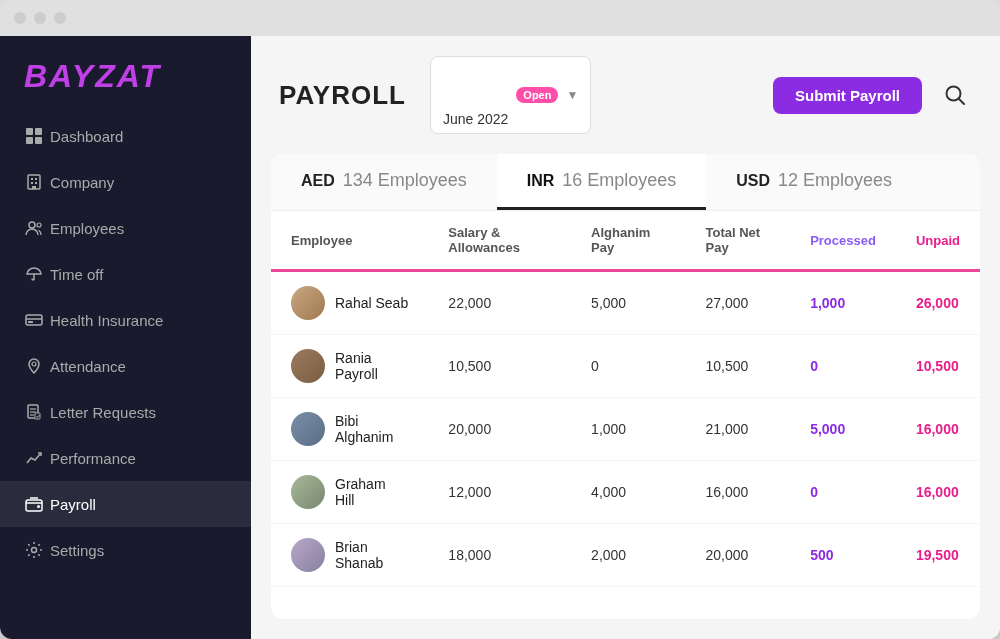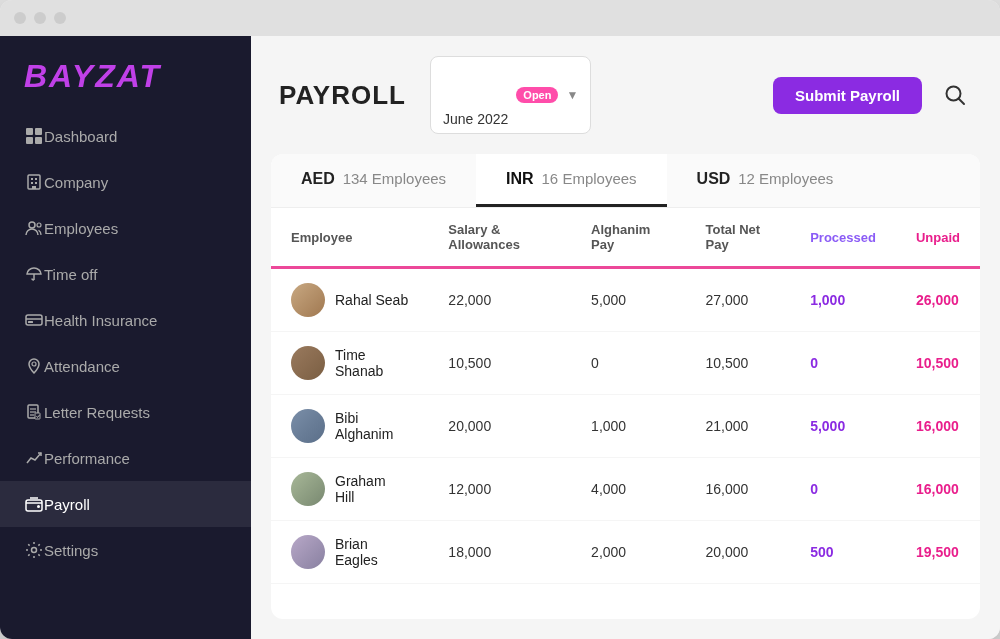--- a/index.html
+++ b/index.html
@@ -67,21 +67,21 @@
 
     .nav-items {
       display: flex;
       flex-direction: column;
       flex: 1;
     }
 
     .nav-item {
       display: flex;
       align-items: center;
-      gap: 0;
+      gap: 6px;
       padding: 13px 24px;
       color: #aaa;
       font-size: 15px;
       font-weight: 500;
       cursor: pointer;
       transition: background 0.15s;
       border-radius: 0;
     }
     .nav-item.active {
       color: #fff;
@@ -201,21 +201,21 @@
       border-bottom: 3px solid transparent;
       font-weight: 500;
     }
     .currency-tab .cur-code {
       font-weight: 700;
       color: #222;
       font-size: 16px;
     }
     .currency-tab .cur-count {
       color: #888;
-      font-size: 15px;
+      font-size: 18px;
       margin-left: 4px;
     }
     .currency-tab.active {
       border-bottom: 3px solid #222;
       background: #fff;
     }
     .currency-tab.active .cur-code {
       color: #111;
     }
 
@@ -481,21 +481,21 @@
       <td>22,000</td>
       <td>5,000</td>
       <td>27,000</td>
       <td class="processed-val">1,000</td>
       <td class="unpaid-val">26,000</td>
     </tr>
                 <tr>
       <td>
         <div class="employee-cell">
           <div class="avatar" style="background: linear-gradient(135deg, #9a7a5e, #7a5e42)"></div>
-          <span class="emp-name">Time Shanab</span>
+          <span class="emp-name">Rania Payroll</span>
         </div>
       </td>
       <td>10,500</td>
       <td>0</td>
       <td>10,500</td>
       <td class="processed-val">0</td>
       <td class="unpaid-val">10,500</td>
     </tr>
                 <tr>
       <td>
@@ -520,21 +520,21 @@
       <td>12,000</td>
       <td>4,000</td>
       <td>16,000</td>
       <td class="processed-val">0</td>
       <td class="unpaid-val">16,000</td>
     </tr>
                 <tr>
       <td>
         <div class="employee-cell">
           <div class="avatar" style="background: linear-gradient(135deg, #b8a8c8, #8880a0)"></div>
-          <span class="emp-name">Brian Eagles</span>
+          <span class="emp-name">Brian Shanab</span>
         </div>
       </td>
       <td>18,000</td>
       <td>2,000</td>
       <td>20,000</td>
       <td class="processed-val">500</td>
       <td class="unpaid-val">19,500</td>
     </tr>
               </tbody>
           </table>

